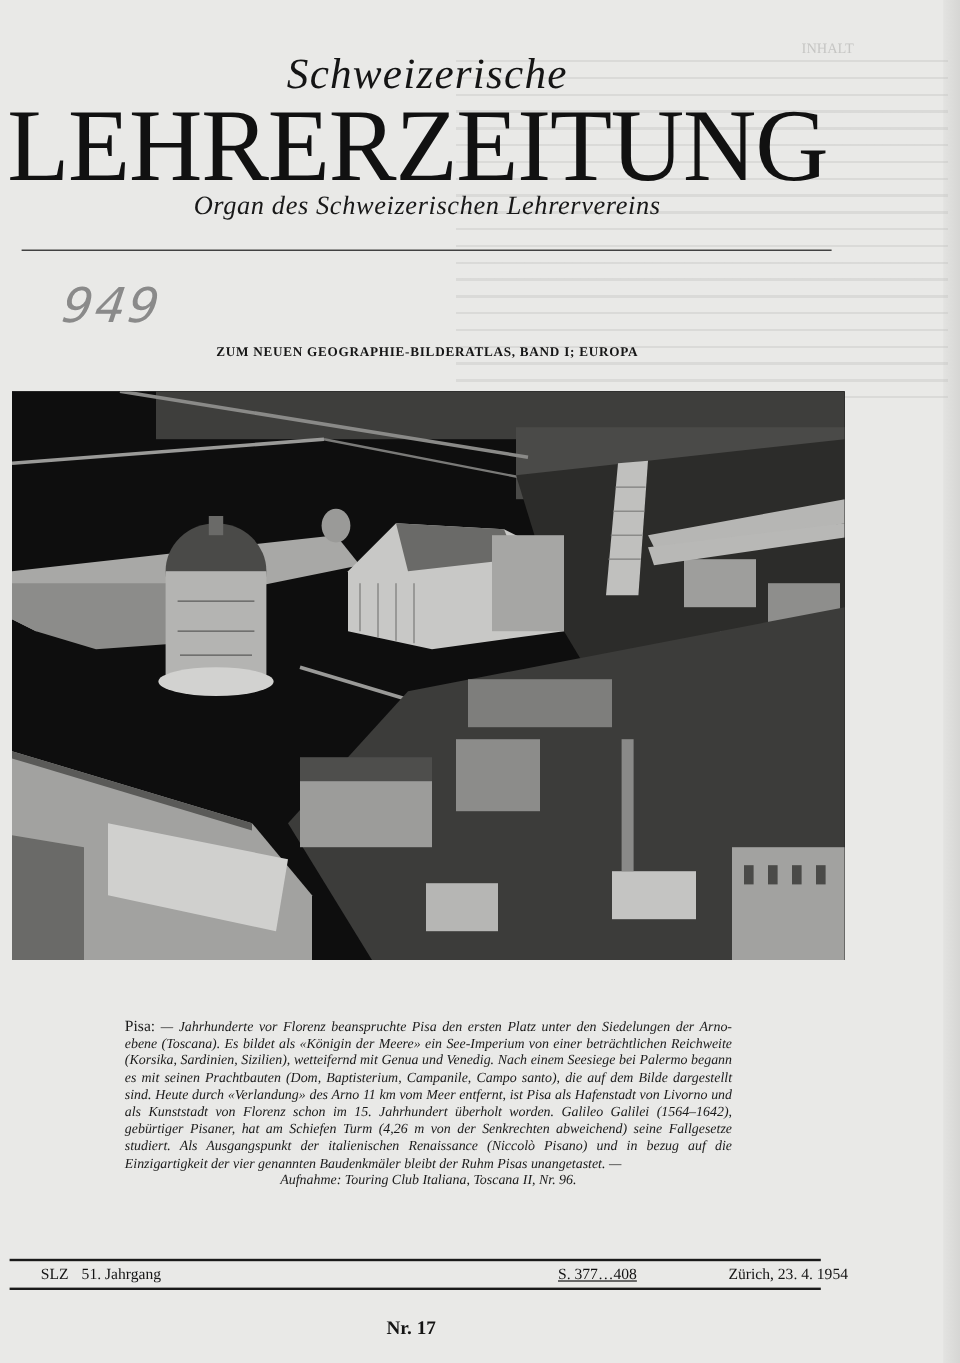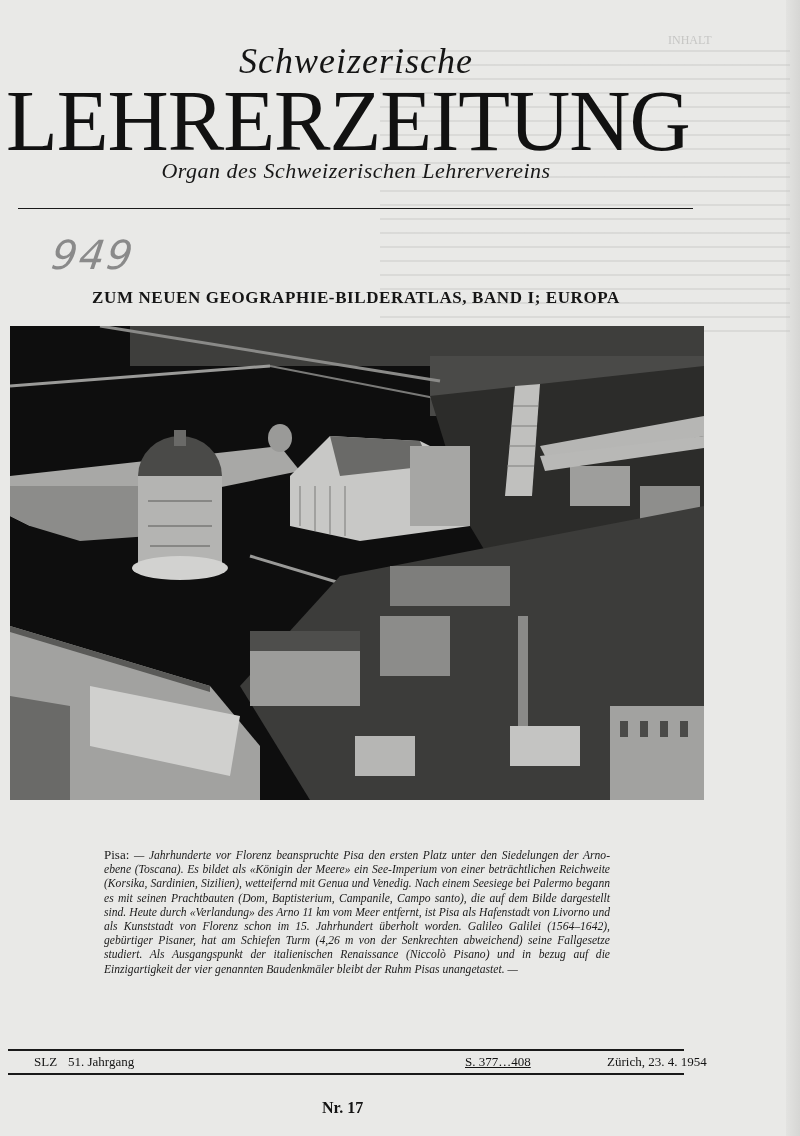--- a/index.html
+++ b/index.html
@@ -28,21 +28,21 @@
       font-style: italic; font-size: 22px; letter-spacing: 0.5px; color: #181818;
     }
     .rule { position: absolute; background: #1a1a1a; }
     .handwritten {
       position: absolute; left: 52px; top: 232px;
       font-family: "DejaVu Sans", sans-serif; font-style: italic; font-weight: 300;
       font-size: 40px; color: #8a8a8a; letter-spacing: 2px; transform: skewX(-8deg);
     }
     .section-heading {
       position: absolute; left: 0; width: 712px; top: 288px; text-align: center;
-      font-size: 17px; font-weight: bold; letter-spacing: 0.6px; color: #161616;
+      font-size: 11px; font-weight: bold; letter-spacing: 0.6px; color: #161616;
     }
     .photo {
       position: absolute; left: 10px; top: 326px; width: 694px; height: 474px;
       background: #0e0e0e; overflow: hidden;
     }
     .caption {
       position: absolute; left: 104px; top: 848px; width: 506px;
       font-size: 11.6px; line-height: 14.2px; font-style: italic; text-align: justify;
       color: #1a1a1a;
     }
@@ -148,20 +148,21 @@
 
     <polygon points="0,300 200,360 250,420 250,474 0,474" fill="#a2a2a0"></polygon>
     <polygon points="80,360 230,390 220,450 80,420" fill="#d0d0ce"></polygon>
     <polygon points="0,370 60,380 60,474 0,474" fill="#6a6a68"></polygon>
     <polygon points="0,300 200,360 200,366 0,306" fill="#5a5a58"></polygon>
   </svg>
 </div>
 
 <div class="caption">
   <b>Pisa:</b><span> — Jahrhunderte vor Florenz beanspruchte Pisa den ersten Platz unter den Siedelungen der Arno-ebene (Toscana). Es bildet als «Königin der Meere» ein See-Imperium von einer beträchtlichen Reichweite (Korsika, Sardinien, Sizilien), wetteifernd mit Genua und Venedig. Nach einem Seesiege bei Palermo begann es mit seinen Prachtbauten (Dom, Baptisterium, Campanile, Campo santo), die auf dem Bilde dargestellt sind. Heute durch «Verlandung» des Arno 11 km vom Meer entfernt, ist Pisa als Hafenstadt von Livorno und als Kunststadt von Florenz schon im 15. Jahrhundert überholt worden. Galileo Galilei (1564–1642), gebürtiger Pisaner, hat am Schiefen Turm (4,26 m von der Senkrechten abweichend) seine Fallgesetze studiert. Als Ausgangspunkt der italienischen Renaissance (Niccolò Pisano) und in bezug auf die Einzigartigkeit der vier genannten Baudenkmäler bleibt der Ruhm Pisas unangetastet. —</span>
+  <span class="credit">Aufnahme: Touring Club Italiana, Toscana II, Nr. 96.</span>
 </div>
 
 <div class="rule" style="left:8px;top:1049px;width:676px;height:2px;"></div>
 <div class="footer-row">
   <span style="left:0;margin-left:34px;">SLZ</span>
   <span style="left:68px;">51. Jahrgang</span>
   <span class="issue" style="left:322px;margin-top:47px;">Nr. 17</span>
   <span style="left:465px;text-decoration:underline;">S. 377…408</span>
   <span style="left:607px;">Zürich, 23. 4. 1954</span>
 </div>

